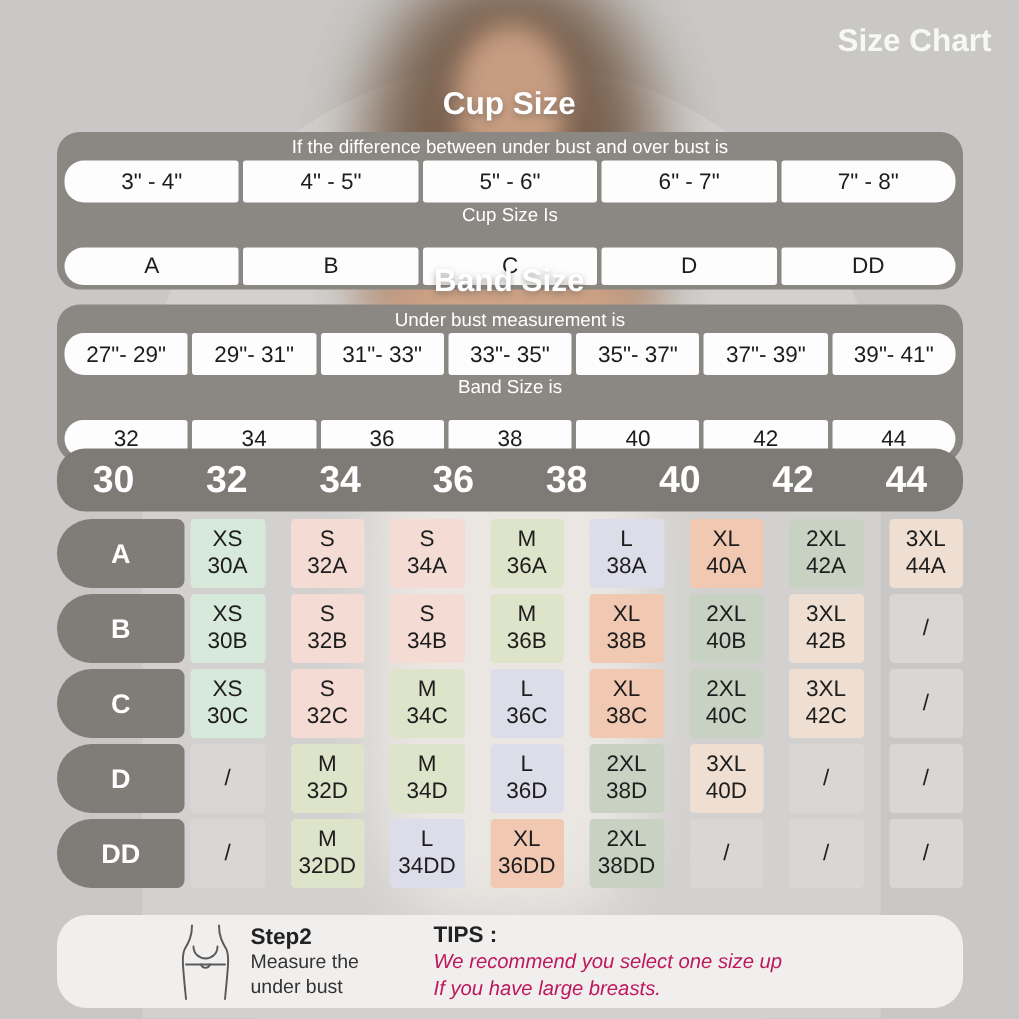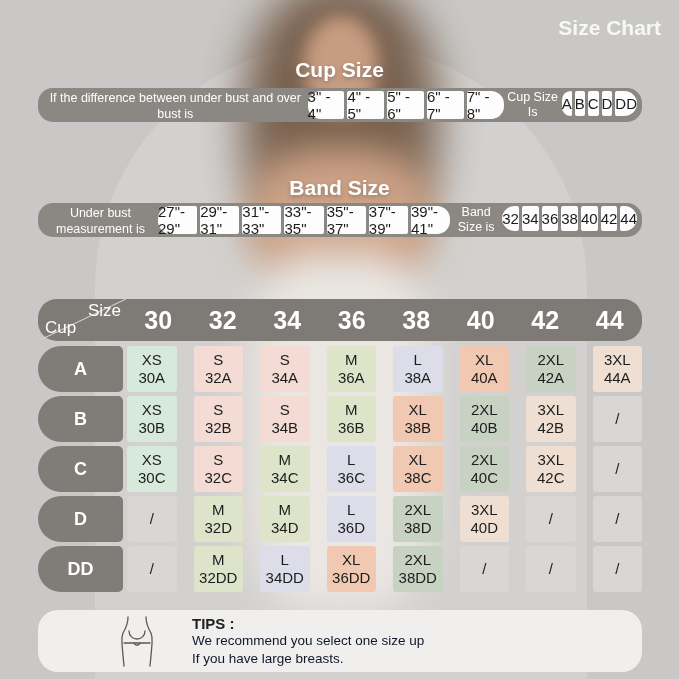--- a/index.html
+++ b/index.html
@@ -19,21 +19,21 @@
   
   .logo{left:16px;top:6px;font-size:42px;color:#ffffff;letter-spacing:5px;font-weight:normal;}
   .size-chart{right:18px;top:16px;font-size:21px;color:#f7f7f6;font-weight:bold;}
   .sec-title{left:0;width:679px;text-align:center;color:#ffffff;font-weight:bold;font-size:21px;
              text-shadow:0 2px 4px rgba(95,90,85,.55);}
   .cup-title{top:58px;}
   .band-title{top:176px;}
 
   
   .ctable{left:38px;width:604px;background:#8b8783;border-radius:15px;padding:2px 5px;
-          box-sizing:border-box;display:flex;flex-direction:row;}
+          box-sizing:border-box;display:flex;flex-direction:column;}
   .cup-table{top:88px;}
   .band-table{top:203px;}
   .dark-bar{color:#fff;font-size:12.5px;text-align:center;line-height:16px;height:16px;}
   .dark-bar.small{height:28px;line-height:15px;}
   .white-row{display:flex;gap:3px;margin:1px 0;}
   .white-row .cell{flex:1;background:#fdfdfd;display:flex;align-items:center;justify-content:center;
                    font-size:15px;color:#1c1c1c;border-radius:2px;}
   .white-row.tall .cell{height:28px;}
   .white-row.short .cell{height:25px;}
   .white-row .cell.first{border-radius:13px 2px 2px 13px;}
@@ -60,21 +60,21 @@
 
   
   .footer{left:38px;top:610px;width:604px;height:62px;background:#f0efee;border-radius:20px;
           display:flex;align-items:center;box-sizing:border-box;padding:0 16px;}
   .fgroup{display:flex;align-items:center;gap:9px;}
   .ficon svg{display:block;}
   .ftext .flabel{font-weight:bold;font-size:15px;color:#222;}
   .ftext .fbody{font-size:13px;color:#333;width:88px;line-height:1.25;}
   .tips{margin-left:34px;}
   .tips .flabel{font-weight:bold;font-size:15px;color:#222;}
-  .tips .fline{font-size:13.5px;color:#0f172a;line-height:1.3;}
+  .tips .fline{font-size:13.5px;color:#be185d;line-height:1.3;font-style:italic;}
   .g1{margin-left:30px;}
   .g2{margin-left:62px;}
 </style>
 </head>
 <body>
 
 <div class="page">
 
   <div class="bgshape arch"></div>
   <div class="bgshape hair"></div>
@@ -122,24 +122,20 @@
         <div class="cell">34</div>
         <div class="cell">36</div>
         <div class="cell">38</div>
         <div class="cell">40</div>
         <div class="cell">42</div>
         <div class="cell last">44</div>
       </div>
   </div>
 
   <div class="z mhead">
-    <div class="corner">
-      <span class="ctop">Size</span>
-      <span class="cbot">Cup</span>
-    </div>
     <div class="mcols">
         <div class="mcol">30</div>
         <div class="mcol">32</div>
         <div class="mcol">34</div>
         <div class="mcol">36</div>
         <div class="mcol">38</div>
         <div class="mcol">40</div>
         <div class="mcol">42</div>
         <div class="mcol">44</div>
       </div>
@@ -327,20 +323,24 @@
     <div class="fgroup g2">
       <span class="ficon">
         <svg width="42" height="52" viewBox="0 0 42 52" fill="none" stroke="#5a5a5a" stroke-width="1.3" stroke-linecap="round">
           <path d="M12,2 C12,9 10,13 7,18 C5,23 6,30 8,51"></path>
           <path d="M30,2 C30,9 32,13 35,18 C37,23 36,30 34,51"></path>
           <path d="M13,16 C13,21 17,24 21,24 C25,24 29,21 29,16"></path>
           <path d="M8,28 L34,28"></path>
           <path d="M18,28 C19,31 23,31 24,28"></path>
         </svg>
       </span>
+      <div class="ftext">
+        <div class="flabel">Step2</div>
+        <div class="fbody">Measure the under bust</div>
+      </div>
     </div>
     <div class="tips">
       <div class="flabel">TIPS :</div>
       <div class="fline">We recommend you select one size up</div>
       <div class="fline">If you have large breasts.</div>
     </div>
   </div>
 
 </div>
 

